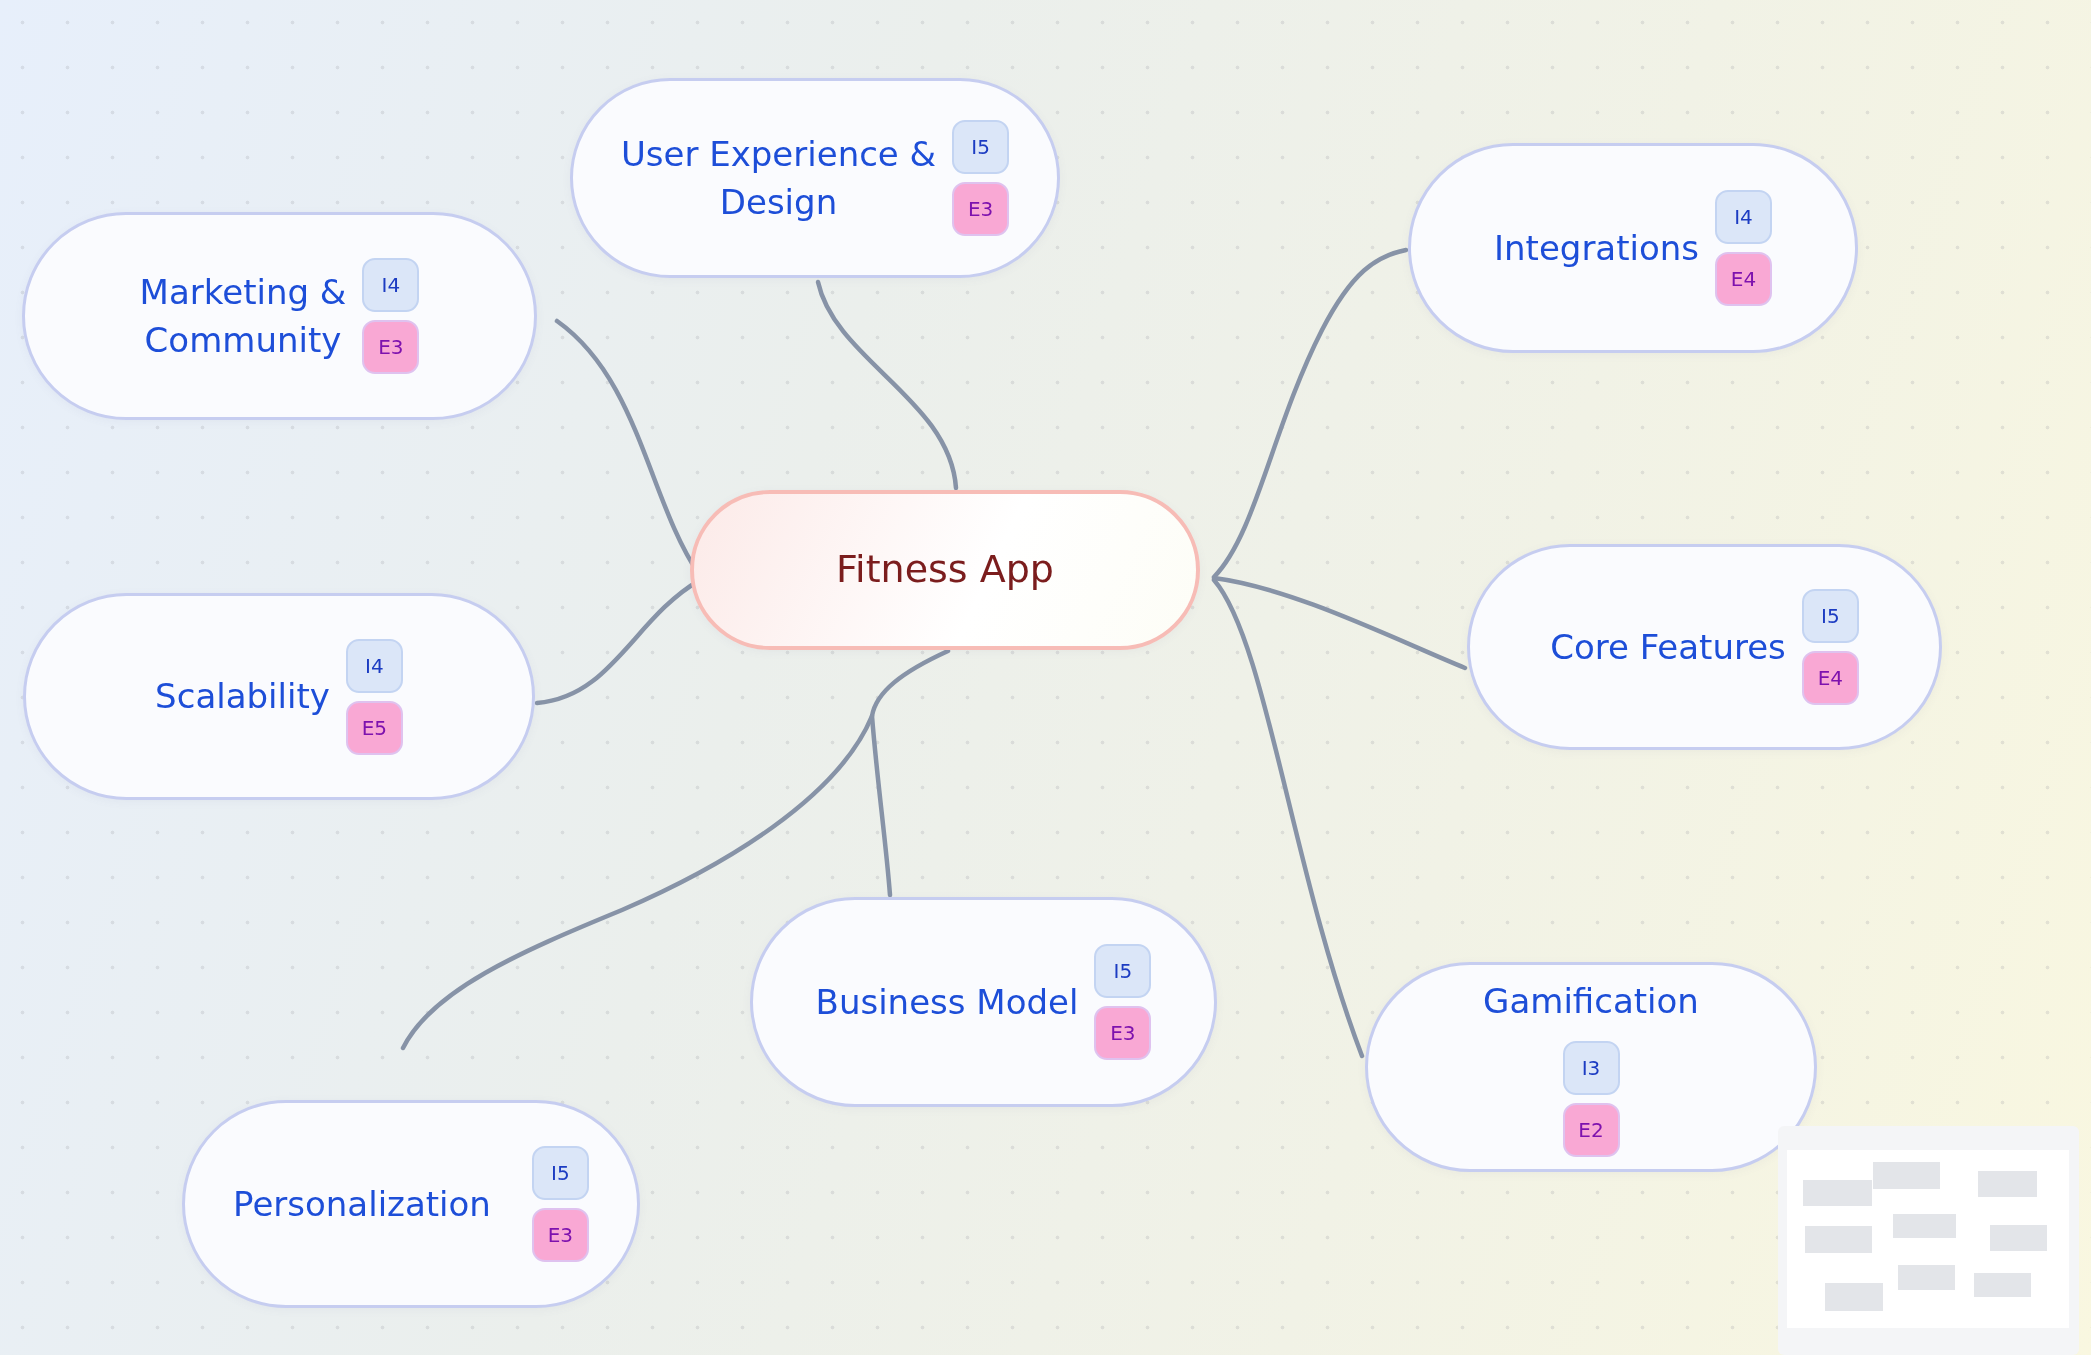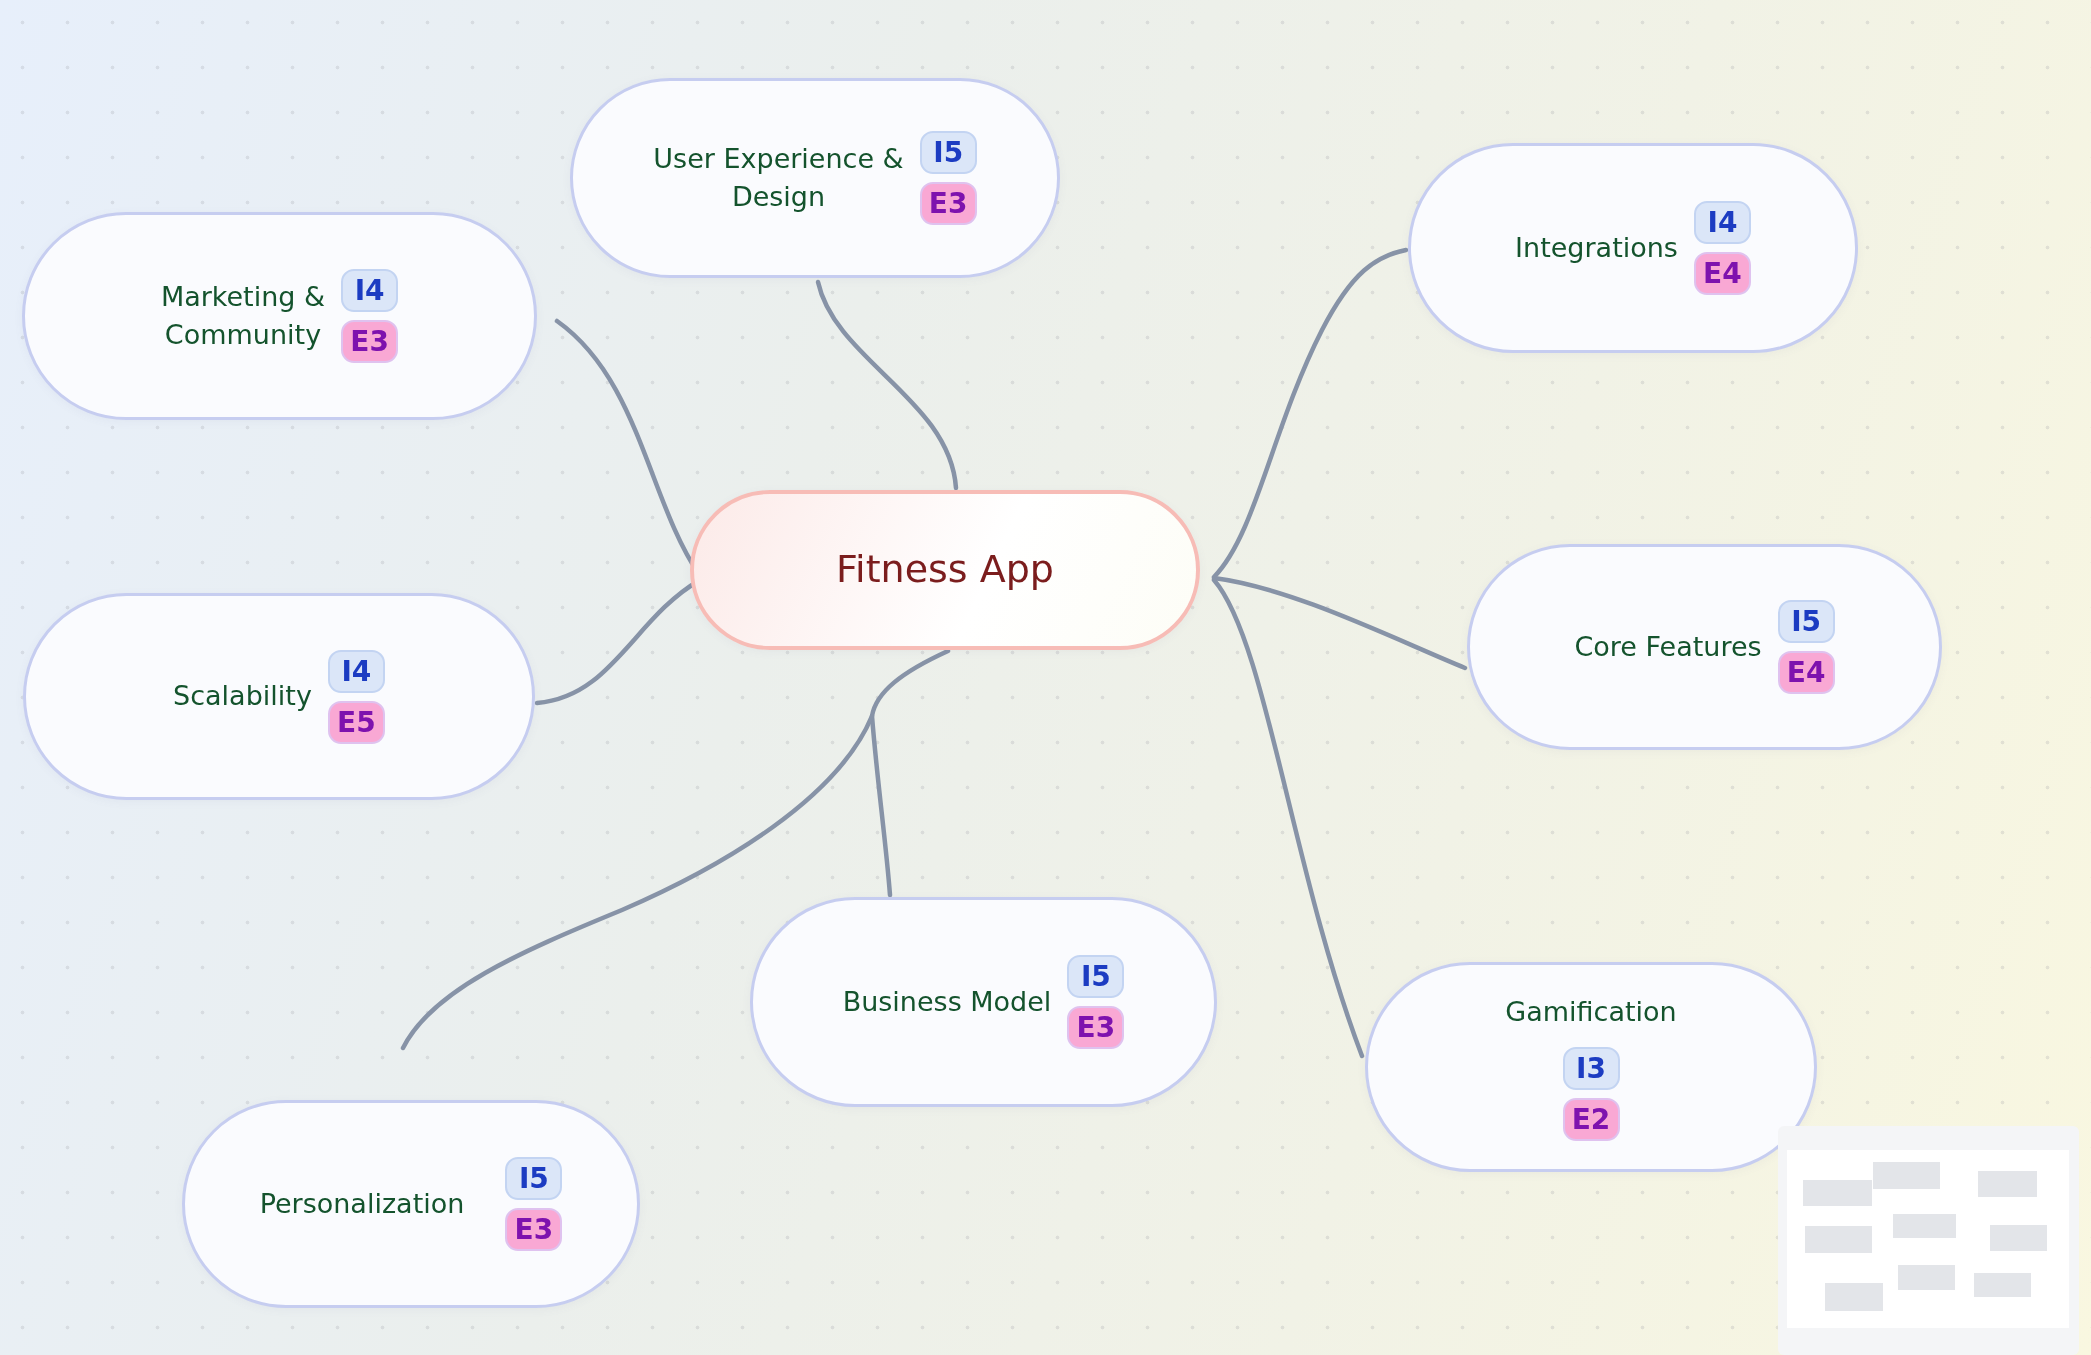--- a/index.html
+++ b/index.html
@@ -37,42 +37,42 @@
     display: flex;
     align-items: center;
     justify-content: center;
     gap: 16px;
     background: #fafbfe;
     border: 3.5px solid #c6cdf0;
     box-sizing: border-box;
     box-shadow: 0 2px 10px rgba(100,110,150,0.06);
   }
   .node .label {
-    font-size: 27px;
-    color: #14532d;
+    font-size: 34px;
+    color: #1d4ed8;
     text-align: center;
     line-height: 1.42;
     letter-spacing: 0px;
   }
   .node .label span { display: block; }
   .node .label span:empty { display: none; }
   .badges {
     display: flex;
     flex-direction: column;
     gap: 8px;
   }
   .badge {
     width: 57px;
-    height: 43px;
+    height: 54px;
     border-radius: 13px;
     display: flex;
     align-items: center;
     justify-content: center;
-    font-weight: bold;
-    font-size: 28px;
+    font-weight: normal;
+    font-size: 20px;
     box-sizing: border-box;
   }
   .badge.impact {
     background: #dbe6f8;
     border: 2px solid #c3d4f2;
     color: #1c3cc2;
   }
   .badge.effort {
     background: #f9a8d4;
     border: 2px solid #dfc2ef;

